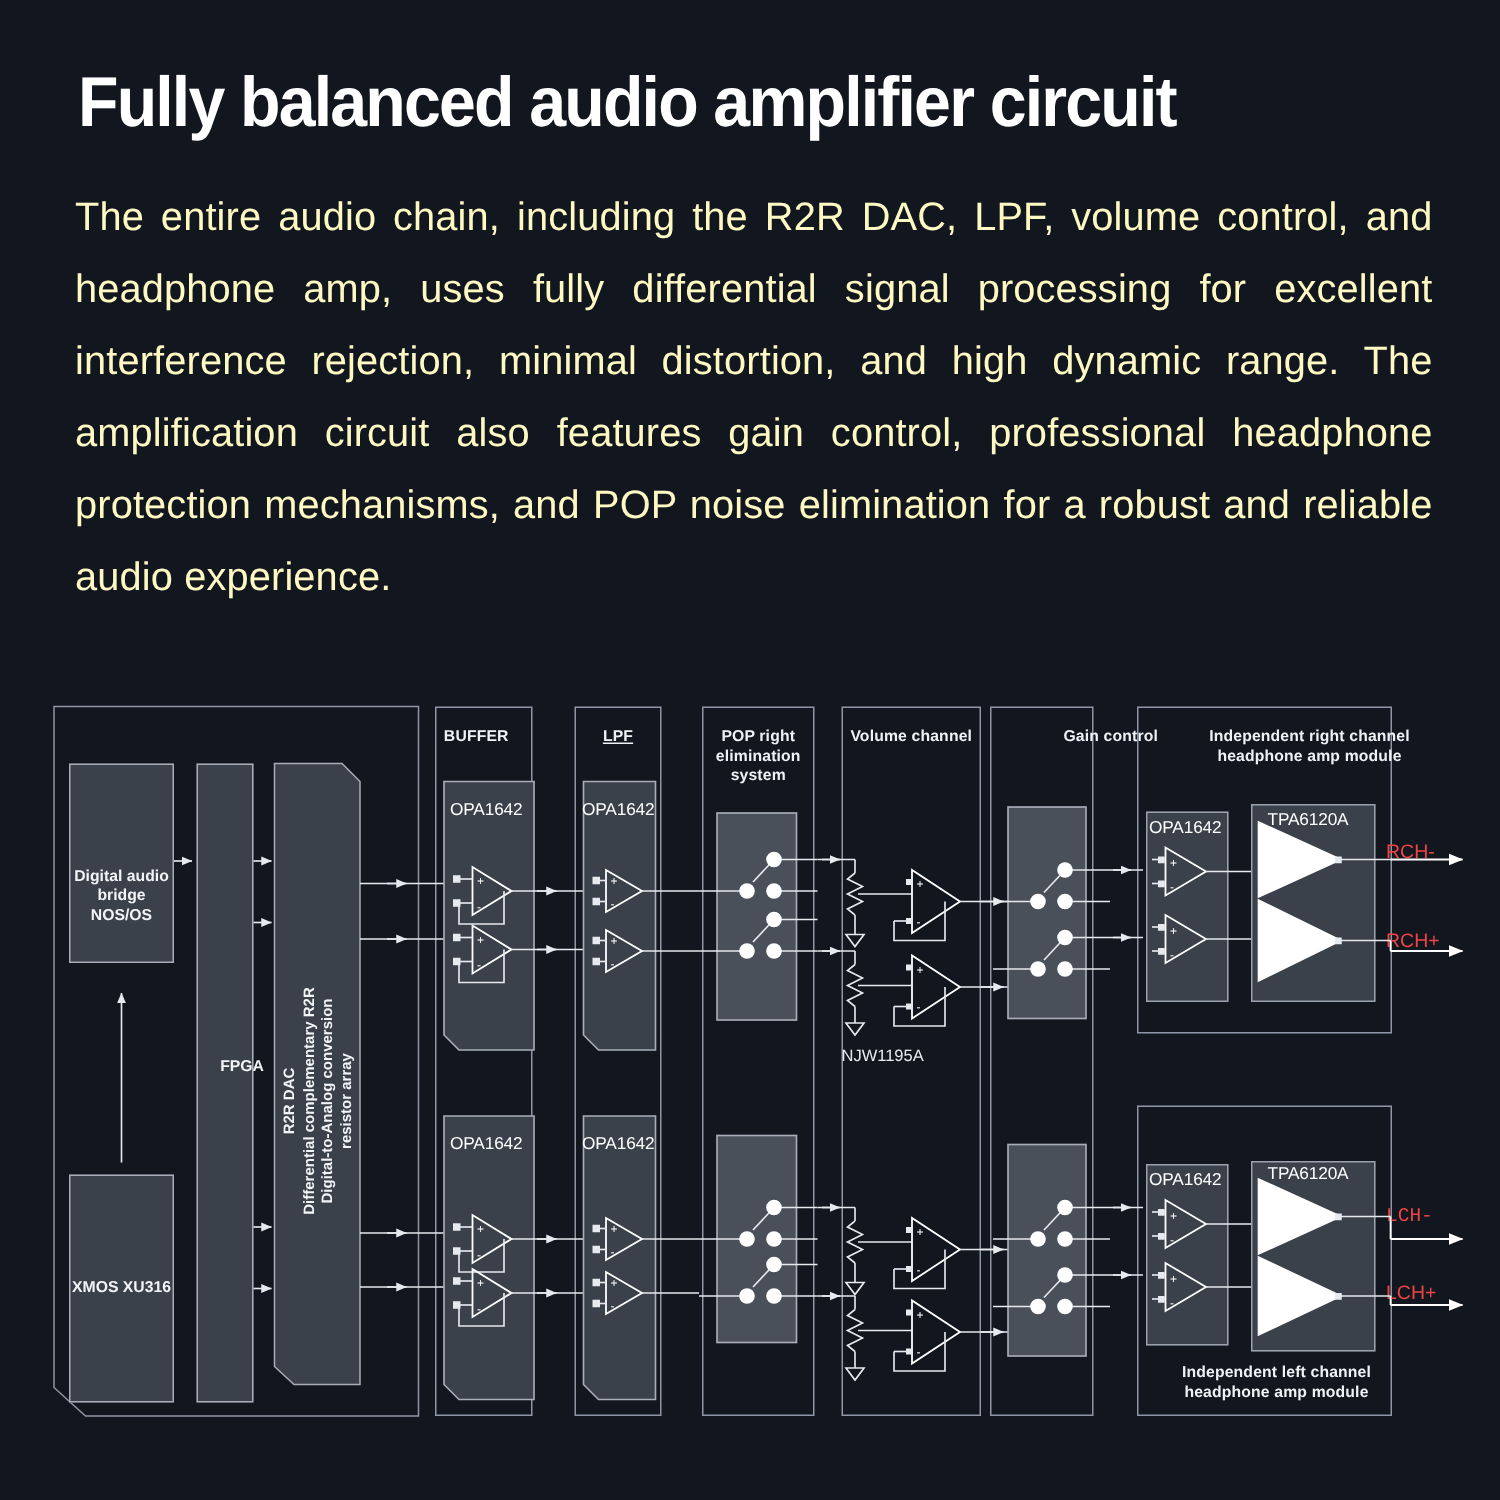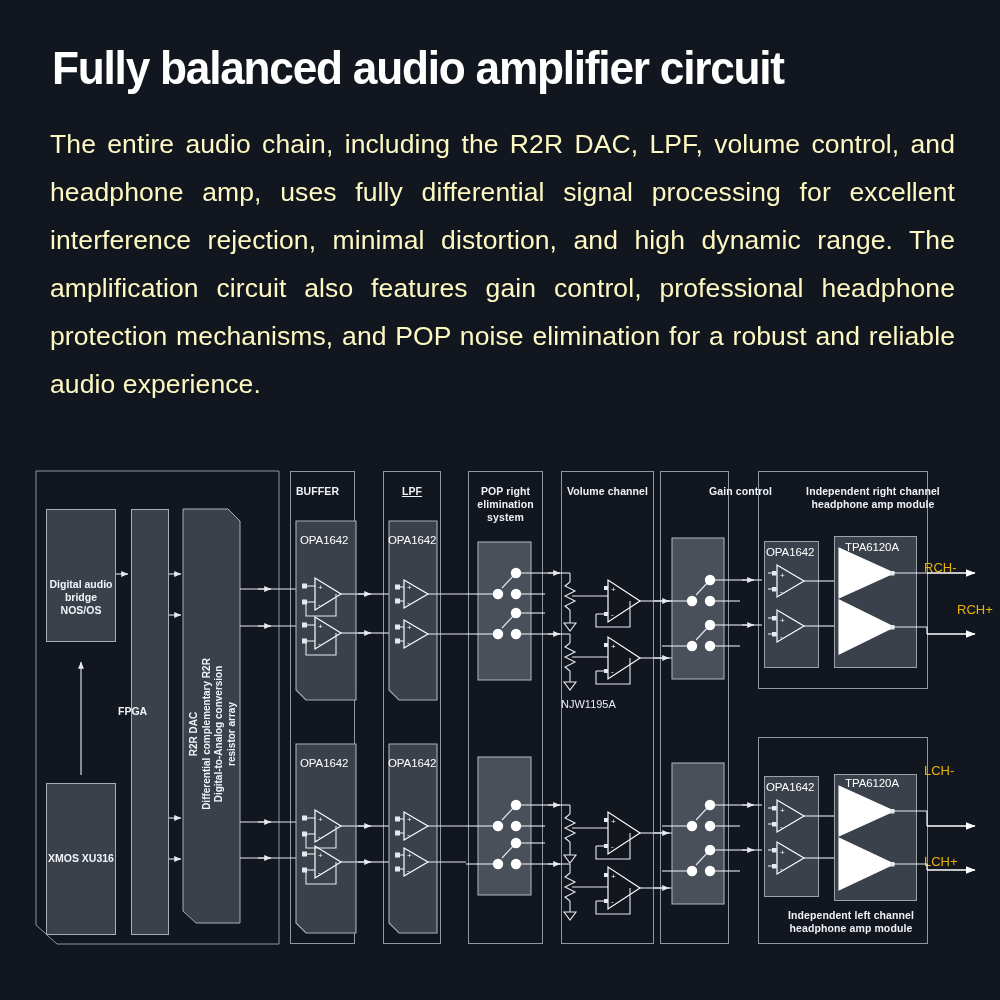--- a/index.html
+++ b/index.html
@@ -90,21 +90,21 @@
 
   .freetext {
     position: absolute;
     color: #e9ecf1;
     font-size: 11px;
     line-height: 13px;
     white-space: nowrap;
   }
   .iolabel {
     position: absolute;
-    color: #eab308;
+    color: #ef4444;
     font-size: 13px;
     line-height: 14px;
     white-space: nowrap;
   }
   svg.lines { position: absolute; left: 0; top: 0; width: 1000px; height: 1000px; overflow: visible; }
 </style>
 </head>
 <body>
 
 <div id="root">
@@ -121,21 +121,21 @@
     <div class="blk" style="left:46px; top:509px; width:70px; height:133px;"></div>
     <div class="blk-label" style="left:46px; top:578px; width:70px; text-align:center; white-space:normal;">
       <span>Digital audio</span><br>
       <span>bridge NOS/OS</span>
     </div>
 
     <div class="blk" style="left:46px; top:783px; width:70px; height:152px;"></div>
     <div class="blk-label" style="left:46px; top:852px; width:70px; text-align:center;">XMOS XU316</div>
 
     <div class="blk" style="left:131px; top:509px; width:38px; height:426px;"></div>
-    <div class="blk-label" style="left:118px; top:705px; width:36px; text-align:left;">FPGA</div>
+    <div class="blk-label" style="left:140px; top:705px; width:36px; text-align:right;">FPGA</div>
 
     <svg class="lines">
       <polygon points="183,509 228,509 240,521 240,923 196,923 183,911" fill="#3b414b" stroke="#a7aeb9" stroke-width="1"></polygon>
     </svg>
     <div class="blk-label rot" style="left:100px; top:709px; width:226px; text-align:center; font-size:10px; line-height:12.5px; white-space:normal;">
       <span>R2R DAC</span><br>
       <span>Differential complementary R2R</span><br>
       <span>Digital-to-Analog conversion</span><br>
       <span>resistor array</span>
     </div>
@@ -163,33 +163,33 @@
     <div class="panel-title" style="left:788px; top:485px; width:170px;">
       <span>Independent right channel</span><br>
       <span>headphone amp module</span>
     </div>
     <div class="blk-lite" style="left:764px; top:541px; width:55px; height:127px;"></div>
     <div class="chip-label" style="left:766px; top:546px;">OPA1642</div>
     <div class="blk-lite" style="left:834px; top:536px; width:83px; height:132px;"></div>
     <div class="chip-label" style="left:845px; top:541px;">TPA6120A</div>
 
     <div class="iolabel" style="left:924px; top:561px;">RCH-</div>
-    <div class="iolabel" style="left:924px; top:603px;margin-left:33px;">RCH+</div>
+    <div class="iolabel" style="left:924px; top:620px;">RCH+</div>
 
     <div class="panel" style="left:758px; top:737px; width:170px; height:207px;"></div>
     <div class="panel-title" style="left:758px; top:909px; width:186px;">
       <span>Independent left channel</span><br>
       <span>headphone amp module</span>
     </div>
     <div class="blk-lite" style="left:764px; top:776px; width:55px; height:121px;"></div>
     <div class="chip-label" style="left:766px; top:781px;">OPA1642</div>
     <div class="blk-lite" style="left:834px; top:774px; width:83px; height:127px;"></div>
     <div class="chip-label" style="left:845px; top:777px;">TPA6120A</div>
 
-    <div class="iolabel" style="left:924px; top:764px;">LCH-</div>
+    <div class="iolabel" style="left:924px; top:804px;font-family:Liberation Mono, monospace;">LCH-</div>
     <div class="iolabel" style="left:924px; top:855px;">LCH+</div>
 
     <svg class="lines">
       <defs>
         <marker id="arw" markerWidth="7" markerHeight="7" refX="6.2" refY="3.1" orient="auto" markerUnits="strokeWidth">
           <path d="M0,0.4 L6.4,3.1 L0,5.8 z" fill="#e6e9ee"></path>
         </marker>
         <marker id="arwbig" markerWidth="8" markerHeight="8" refX="7" refY="3.6" orient="auto" markerUnits="strokeWidth">
           <path d="M0,0.6 L7.4,3.6 L0,6.6 z" fill="#ffffff"></path>
         </marker>

